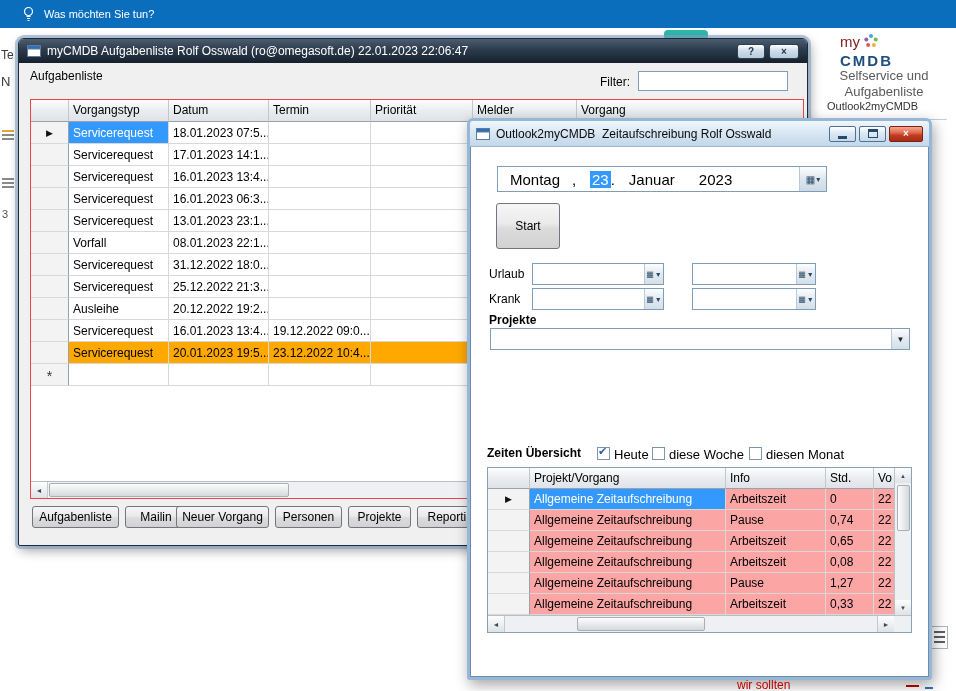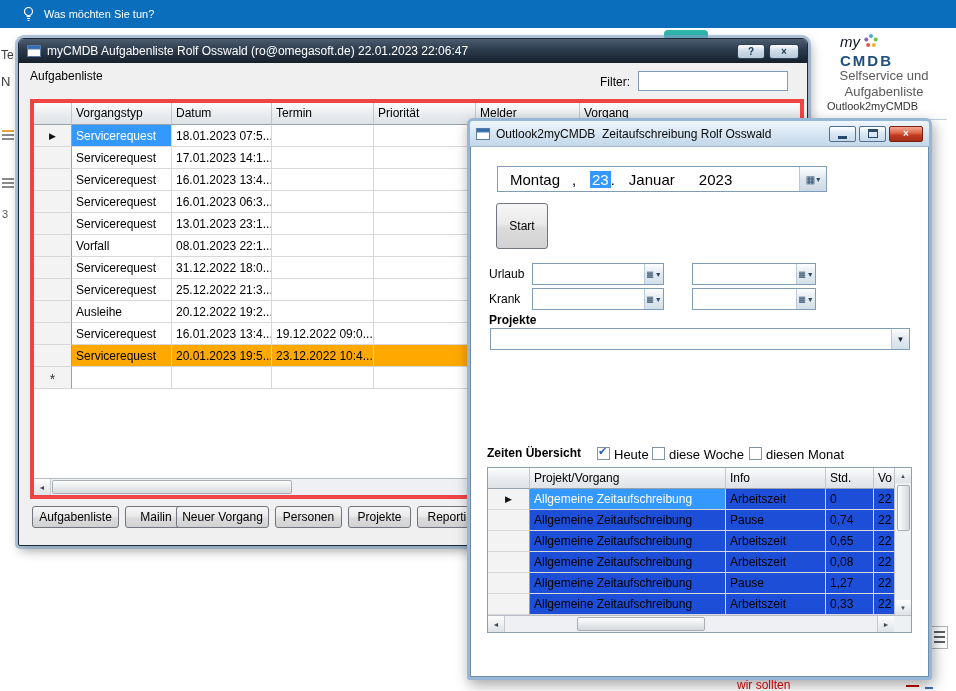--- a/index.html
+++ b/index.html
@@ -16,38 +16,38 @@
   .hamb { position:absolute; z-index:1; width:12px; }
   .hamb i { display:block; height:2px; background:#8a8a8a; margin-bottom:2px; }
   .teal { position:absolute; left:664px; top:30px; width:44px; height:10px; background:#2fb8ad; border-radius:4px; z-index:1; }
   .red-frag { position:absolute; left:737px; top:678px; color:#c00000; font-size:12px; border-bottom:1px solid #c00000; z-index:6; }
   .mark { position:absolute; z-index:1; }
   .hamb-box { position:absolute; left:931px; top:626px; width:17px; height:23px; background:#fff; border:1px solid #aeb4ba; z-index:1; padding:4px 2px; }
   .hamb-box i { display:block; height:2px; background:#5a6066; margin-bottom:3px; }
 
   
   .side { position:absolute; z-index:1; }
-  .logo-my { font-size:15px; font-style:italic; color:#0f172a; vertical-align:top; }
+  .logo-my { font-size:15px; color:#7f1d1d; vertical-align:top; }
   .logo-cmdb { font-size:15px; font-weight:bold; letter-spacing:2px; color:#1e4e7e; }
   .side-sub { left:820px; top:68px; width:128px; text-align:center; color:#5a5a5a; font-size:13px; line-height:16px; }
   .side-link { left:820px; top:100px; width:127px; font-size:11px; color:#333; padding:0 0 7px 7px; border-bottom:1px solid #c3cedb; }
 
   
   .cap-btn { height:15px; border-radius:3px; border:1px solid #2e4053; background:linear-gradient(#ffffff,#d3dfe9 40%,#b7c9d8); color:#17354f; font-size:10px; font-weight:bold; display:flex; align-items:center; justify-content:center; margin-left:4px; }
 
   
   .win1 { position:absolute; left:18px; top:38px; width:790px; height:508px; z-index:3; border-radius:6px 6px 2px 2px; background:#f0f0f0; border:1px solid #1d2a38; box-shadow:0 0 0 3px rgba(130,160,196,.6), 2px 4px 12px rgba(0,0,0,.4); }
   .tb1 { height:24px; border-radius:5px 5px 0 0; background:linear-gradient(180deg,#4c5d70 0%,#2c3b4c 45%,#16202c 100%); display:flex; align-items:center; padding:0 8px; color:#fff; }
   .wicon { margin-right:6px; display:flex; }
   .tb1-title { font-size:12px; white-space:nowrap; overflow:hidden; flex:1; }
   .body1 { position:absolute; left:0; top:24px; right:0; bottom:0; }
   .filter-input { position:absolute; left:619px; top:8px; width:150px; height:20px; border:1px solid #7f9db9; background:#fff; font:inherit; padding:0 4px; }
 
   
-  .grid1 { position:absolute; left:11px; top:36px; width:774px; height:400px; background:#fff; border:4px solid #ef4444; overflow:hidden; }
+  .grid1 { position:absolute; left:11px; top:36px; width:774px; height:400px; background:#fff; border:1px solid #ef4444; overflow:hidden; }
   .g1head { display:flex; height:22px; }
   .ghc { background:linear-gradient(#fcfcfd,#e9ecef 55%,#dfe3e7); border-right:1px solid #c2c7cd; border-bottom:1px solid #99a2ab; padding:3px 0 0 4px; font-size:12px; white-space:nowrap; overflow:hidden; }
   .g1row { display:flex; height:22px; }
   .g1rh { width:38px; flex:none; background:#f3f3f3; border-right:1px solid #99a2ab; border-bottom:1px solid #d8d8d8; display:flex; align-items:center; justify-content:center; }
   .g1c { border-right:1px solid #d8d8d8; border-bottom:1px solid #d8d8d8; padding:4px 0 0 4px; font-size:12px; white-space:nowrap; overflow:hidden; height:22px; }
   .w-rh { width:38px; flex:none; }
   .w-typ { width:100px; flex:none; } .w-dat { width:100px; flex:none; } .w-ter { width:102px; flex:none; }
   .w-pri { width:102px; flex:none; } .w-mel { width:104px; flex:none; } .w-vor { flex:1; border-right:none; }
   .sel-cell { background:#3399ff; color:#fff; }
   .orange .g1c { background:#ffa800; }
@@ -88,21 +88,21 @@
   .lbl2 { position:absolute; font-size:12px; }
   .dd { position:absolute; height:22px; background:#fff; border:1px solid #7f9db9; display:flex; align-items:center; }
   .dd-btn { margin-left:auto; width:19px; height:20px; background:linear-gradient(#fdfdfe,#e2eaf1 50%,#d3dfe9); border-left:1px solid #b9c9d9; display:flex; align-items:center; justify-content:center; gap:1px; color:#2a4a66; }
   .dd-btn .cal { font-size:8px; } .dd-btn .arr { font-size:7px; }
 
   .cb { position:absolute; width:13px; height:13px; background:#fff; border:1px solid #8095a8; }
   .cb .check { position:relative; top:-4px; left:0; font-size:11px; color:#2b5fb0; }
   .cb-label { position:absolute; font-size:13px; }
 
   
-  .grid2 { position:absolute; left:17px; top:320px; width:425px; height:166px; border:1px solid #8aa0b4; background:#1d4ed8; overflow:hidden; }
+  .grid2 { position:absolute; left:17px; top:320px; width:425px; height:166px; border:1px solid #8aa0b4; background:#fca5a5; overflow:hidden; }
   .g2head { display:flex; height:21px; }
   .g2row { display:flex; height:21px; }
   .g2rh { width:42px; flex:none; background:#f3f3f3; border-right:1px solid #99a2ab; border-bottom:1px solid #d8d8d8; display:flex; align-items:center; justify-content:center; }
   .g2c { border-right:1px solid #d8d8d8; border-bottom:1px solid #d8d8d8; padding:3px 0 8px 4px; font-size:12px; white-space:nowrap; overflow:hidden; height:21px; }
   .v-rh { width:42px; flex:none; } .v-pro { width:196px; flex:none; } .v-inf { width:100px; flex:none; } .v-std { width:48px; flex:none; } .v-vo { flex:1; border-right:none; }
   .g2vs { position:absolute; top:0; right:0; width:17px; height:147px; background:#eef1f4; border-left:1px solid #bcc2c8; display:flex; flex-direction:column; align-items:center; }
   .g2vs .sb-v { height:15px; width:16px; display:flex; align-items:center; justify-content:center; font-size:6px; color:#3a4a5a; background:linear-gradient(#fdfdfd,#dfe3e7); }
   .g2vs-thumb { width:13px; height:46px; background:linear-gradient(90deg,#fdfdfd,#d5d9dd); border:1px solid #a9aeb4; border-radius:2px; margin-top:2px; }
   .g2corner { position:absolute; right:0; bottom:0; width:17px; height:17px; background:#eef1f4; border-top:1px solid #bcc2c8; }
 
@@ -349,21 +349,21 @@
         <span class="dtp-day">23</span>
         <span>.</span>
         <span class="dtp-month">Januar</span>
         <span class="dtp-year">2023</span>
         <span class="dtp-btn">
           <span class="cal">▦</span>
           <span class="arr">▾</span>
         </span>
       </div>
 
-      <span class="wbtn" style="left:26px;top:56px;width:52px;height:46px;">Start</span>
+      <span class="wbtn" style="left:26px;top:56px;width:64px;height:46px;">Start</span>
 
       <span class="lbl2" style="left:19px;top:120px;">Urlaub</span>
       <span class="dd" style="left:62px;top:116px;width:132px;">
         <span class="dd-btn">
             <span class="cal">▦</span>
             <span class="arr">▼</span>
           </span>
       </span>
       <span class="dd" style="left:222px;top:116px;width:124px;">
         <span class="dd-btn">

